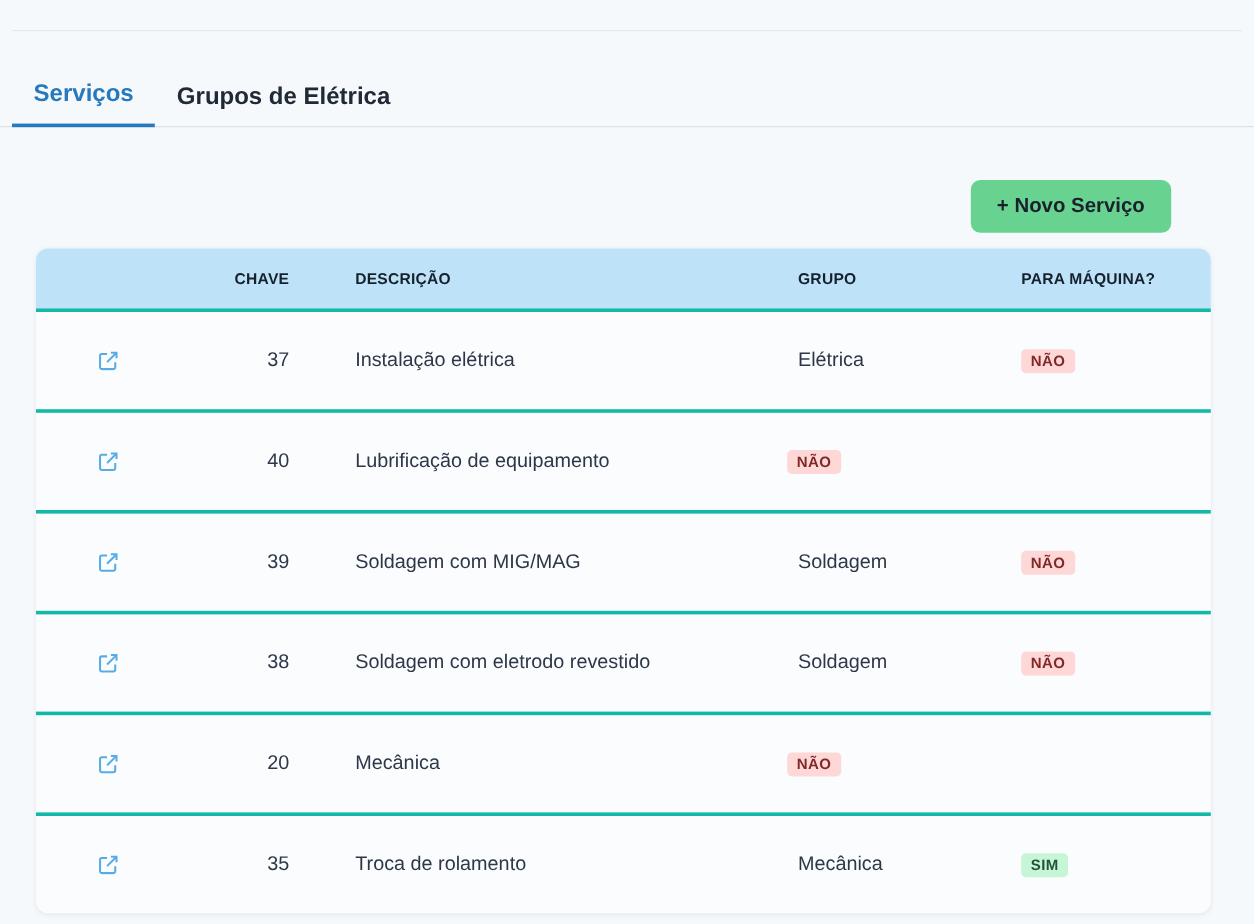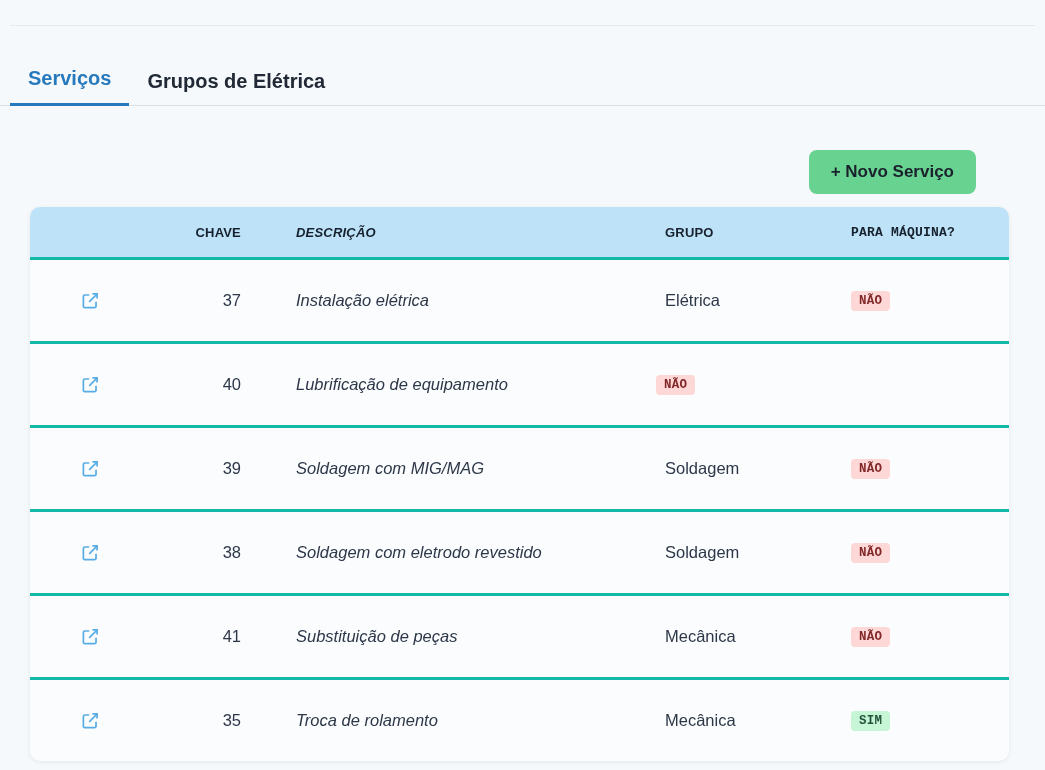--- a/index.html
+++ b/index.html
@@ -89,23 +89,23 @@
     grid-template-columns:120px 121px 369px 195px 1fr;
     align-items:center;
     height:84px;
     border-top:3px solid #14b8a6;
     font-size:16.5px;
     color:#2d3748;
   }
   .thead > div:first-child{ }
   .col-icon{display:flex;justify-content:center;align-items:center;}
   .col-chave{text-align:right;padding-right:30px;}
-  .col-desc{padding-left:25px;font-style:italic;}
+  .col-desc{padding-left:25px;}
   .col-grupo{padding-left:25px;}
-  .col-maq{padding-left:16px;font-family:Liberation Mono, monospace;}
+  .col-maq{padding-left:16px;}
   .trow:first-of-type{border-top:none;}
   .icon-btn{
     background:none;border:none;cursor:pointer;
     width:24px;height:24px;display:flex;align-items:center;justify-content:center;
     padding:0;
   }
   .icon-btn svg{display:block;}
   .badge{
     display:inline-block;
     font-size:12.5px;
@@ -224,22 +224,21 @@
       <button class="icon-btn">
         <span>
           <svg width="17" height="17" viewBox="0 0 16 16" fill="none" stroke="var(--icon-blue)" stroke-width="1.6">
             <path d="M13.2 9.2v4.1a1.4 1.4 0 0 1-1.4 1.4H2.7a1.4 1.4 0 0 1-1.4-1.4V4.2a1.4 1.4 0 0 1 1.4-1.4h4.1"></path>
             <path d="M6.8 9.2 14 2"></path>
               <path d="M9.8 1.8H14.2V6.2"></path>
           </svg>
         </span>
       </button>
     </div>
-    <div class="col-chave">41</div>
-    <div class="col-desc">Substituição de peças</div>
+    <div class="col-chave">20</div>
     <div class="col-grupo">Mecânica</div>
     <div class="col-maq">
       <span class="badge badge-no">NÃO</span>
     </div>
   </div>
 
   <div class="trow">
     <div class="col-icon">
       <button class="icon-btn">
         <span>

